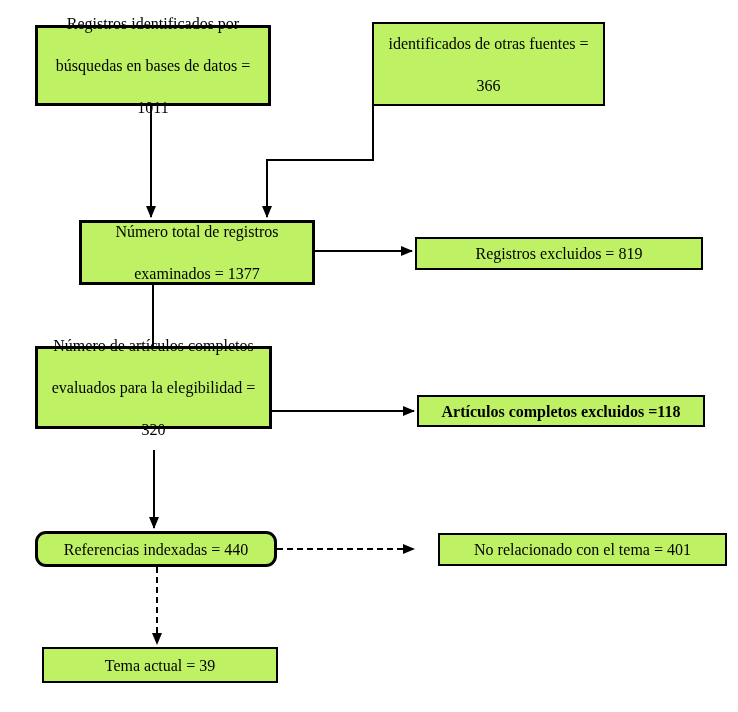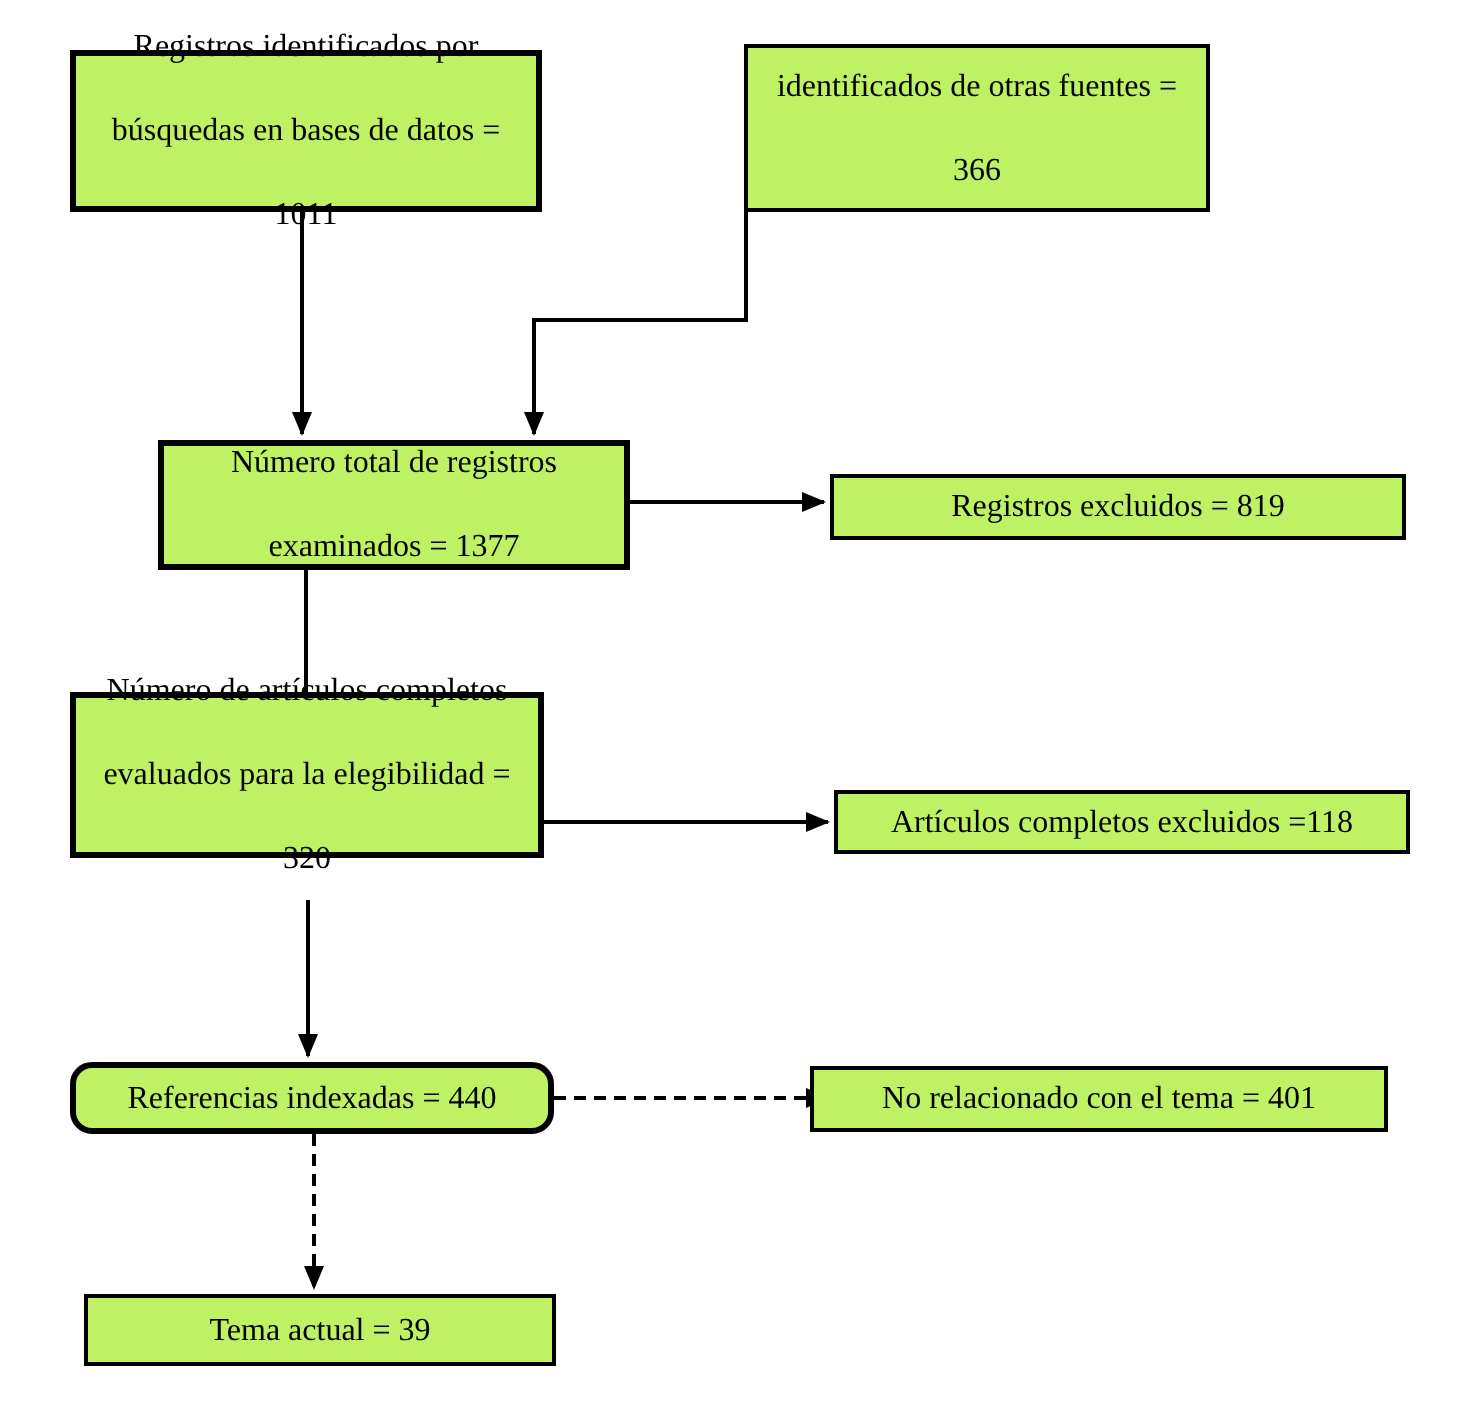--- a/index.html
+++ b/index.html
@@ -49,23 +49,23 @@
   }
   .node .line { display: block; }
   .thick { border-width: 3px; }
   .thin  { border-width: 2px; }
 
   .box-identified-db     { left: 35px;  top: 25px;  width: 236px; height: 81px; }
   .box-other-sources     { left: 372px; top: 22px;  width: 233px; height: 84px; }
   .box-total-screened    { left: 35px;  top: 220px; width: 236px; height: 65px; margin-left: 44px; }
   .box-records-excluded  { left: 415px; top: 237px; width: 288px; height: 33px; }
   .box-fulltext-assessed { left: 35px;  top: 346px; width: 237px; height: 83px; }
-  .box-fulltext-excluded { left: 417px; top: 395px; width: 288px; height: 32px; }
+  .box-fulltext-excluded { left: 417px; top: 395px; width: 288px; height: 32px; font-weight: bold; }
   .box-indexed-refs      { left: 35px;  top: 531px; width: 242px; height: 36px; border-radius: 11px; }
-  .box-not-related       { left: 405px; top: 533px; width: 289px; height: 33px; }
+  .box-not-related       { left: 438px; top: 533px; width: 289px; height: 33px; }
   .box-current-topic     { left: 42px;  top: 647px; width: 236px; height: 36px; }
 </style>
 </head>
 <body>
 
 <div class="canvas">
 
   <svg class="connectors" width="738" height="712" viewBox="0 0 738 712" xmlns="http://www.w3.org/2000/svg">
     <defs>
       <marker id="arrow" markerUnits="userSpaceOnUse" markerWidth="14" markerHeight="12" refX="11" refY="5" orient="auto">

